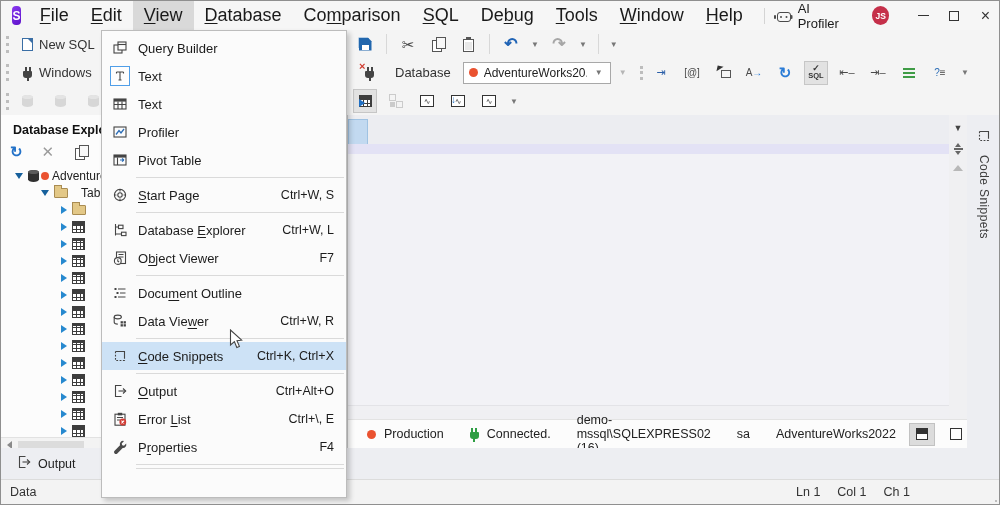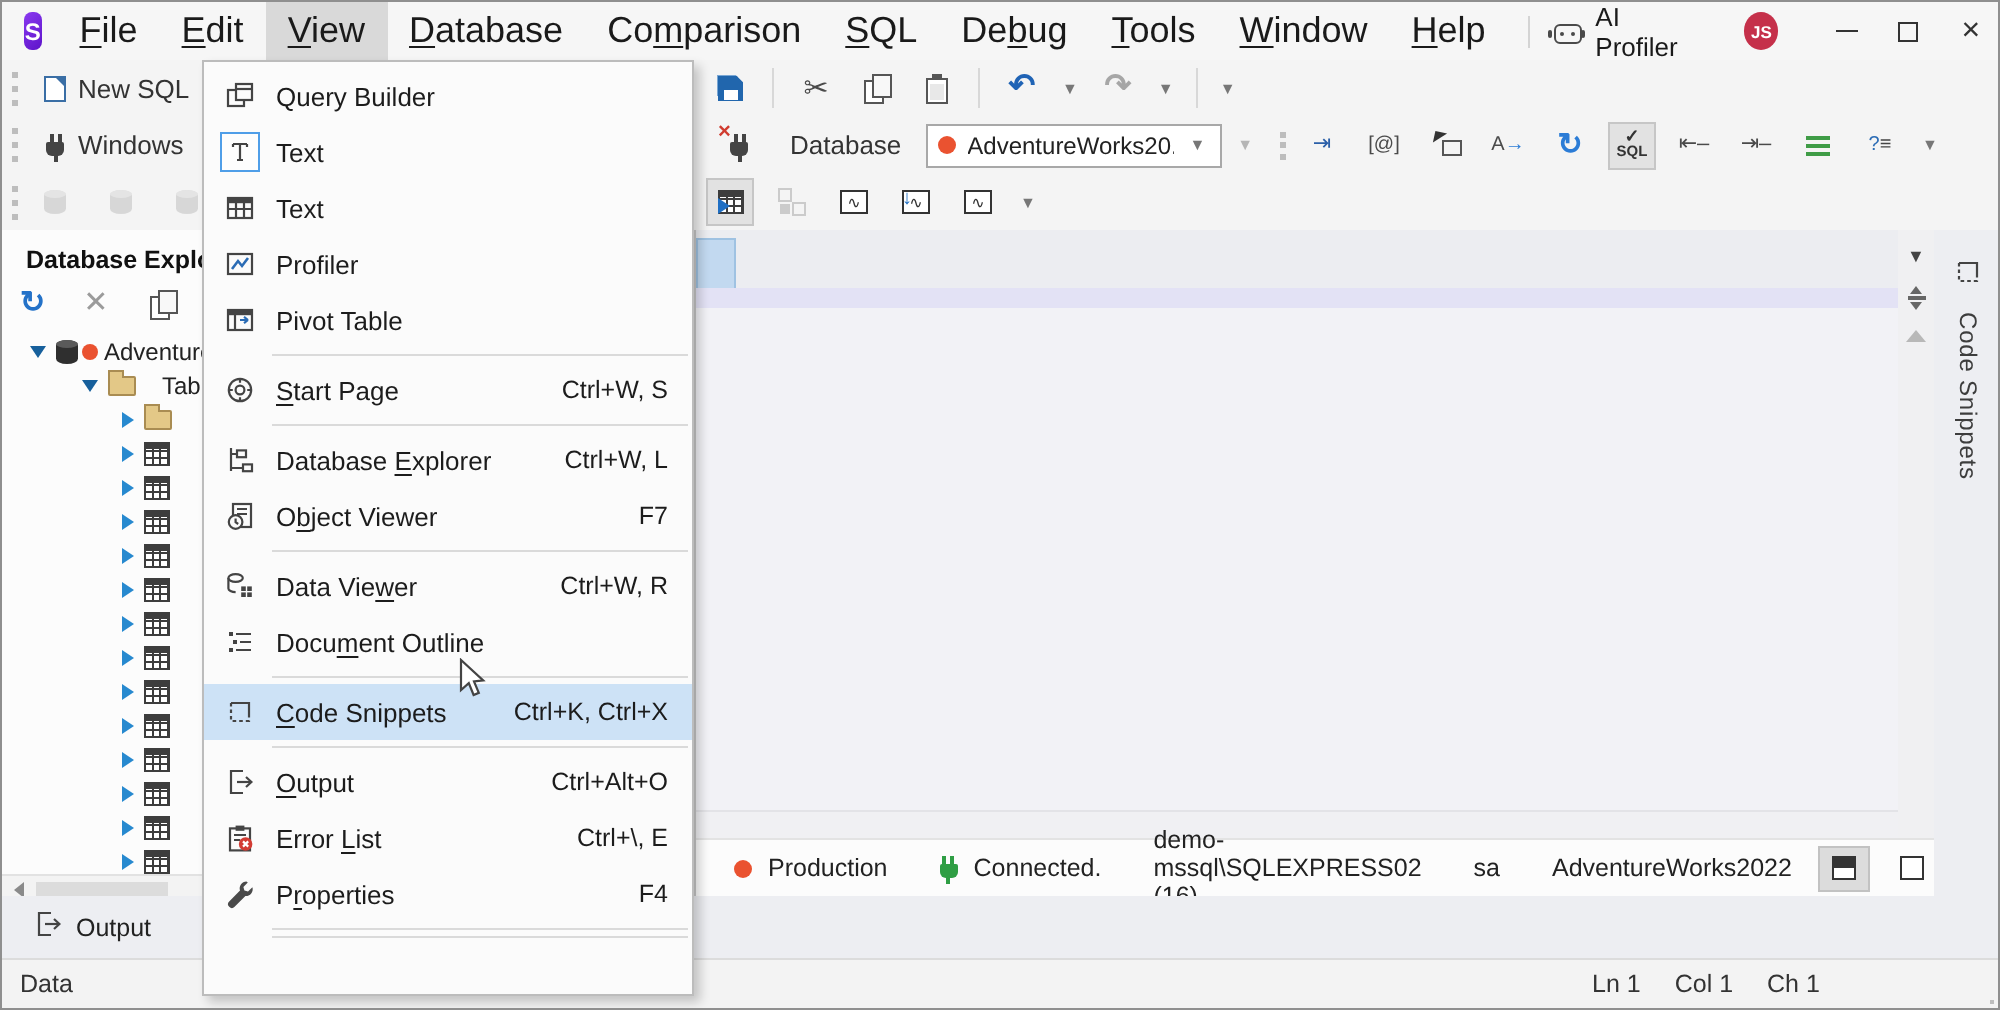--- a/index.html
+++ b/index.html
@@ -612,42 +612,42 @@
             <path d="M5.8 9.3 v1.8 l1.3 .9"></path>
           </svg>
         </span>
         <span class="mi-label">O<u>b</u>ject Viewer</span>
         <span class="mi-shortcut">F7</span>
       </div>
       <div class="menu-sep"></div>
       <div class="menu-item">
         <span class="mi-icon">
           <svg width="16" height="16" viewBox="0 0 16 16" fill="none" stroke="#444" stroke-width="1.1">
+            <rect x="2.5" y="3" width="2" height="2" fill="#444" stroke="none"></rect>
+            <rect x="4.5" y="7" width="2" height="2" fill="#444" stroke="none"></rect>
+            <rect x="2.5" y="11" width="2" height="2" fill="#444" stroke="none"></rect>
+            <path d="M6 4 h7.5 M8 8 h5.5 M6 12 h7.5"></path>
+          </svg>
+        </span>
+        <span class="mi-label">Docu<u>m</u>ent Outline</span>
+      </div>
+      <div class="menu-item">
+        <span class="mi-icon">
+          <svg width="16" height="16" viewBox="0 0 16 16" fill="none" stroke="#444" stroke-width="1.1">
             <ellipse cx="5.8" cy="4" rx="3.6" ry="1.9"></ellipse>
             <path d="M2.2 4 v5.2 c0 1 1.6 1.9 3.6 1.9"></path>
             <rect x="8.6" y="8.2" width="2.3" height="2.3" fill="#444" stroke="none"></rect>
             <rect x="11.6" y="8.2" width="2.3" height="2.3" fill="#444" stroke="none"></rect>
             <rect x="8.6" y="11.2" width="2.3" height="2.3" fill="#444" stroke="none"></rect>
             <rect x="11.6" y="11.2" width="2.3" height="2.3" fill="#444" stroke="none"></rect>
           </svg>
         </span>
         <span class="mi-label">Data Vie<u>w</u>er</span>
         <span class="mi-shortcut">Ctrl+W, R</span>
       </div>
-      <div class="menu-item">
-        <span class="mi-icon">
-          <svg width="16" height="16" viewBox="0 0 16 16" fill="none" stroke="#444" stroke-width="1.1">
-            <rect x="2.5" y="3" width="2" height="2" fill="#444" stroke="none"></rect>
-            <rect x="4.5" y="7" width="2" height="2" fill="#444" stroke="none"></rect>
-            <rect x="2.5" y="11" width="2" height="2" fill="#444" stroke="none"></rect>
-            <path d="M6 4 h7.5 M8 8 h5.5 M6 12 h7.5"></path>
-          </svg>
-        </span>
-        <span class="mi-label">Docu<u>m</u>ent Outline</span>
-      </div>
       <div class="menu-sep"></div>
       <div class="menu-item hl">
         <span class="mi-icon">
           <svg width="16" height="16" viewBox="0 0 16 16" fill="none" stroke="#444" stroke-width="1.1">
             <path d="M3.5 3.5 H12.5 V9"></path>
             <path d="M12.5 9 V12.5 H3.5 V3.5" stroke-dasharray="1.8 1.5"></path>
           </svg>
         </span>
         <span class="mi-label"><u>C</u>ode Snippets</span>
         <span class="mi-shortcut">Ctrl+K, Ctrl+X</span>

